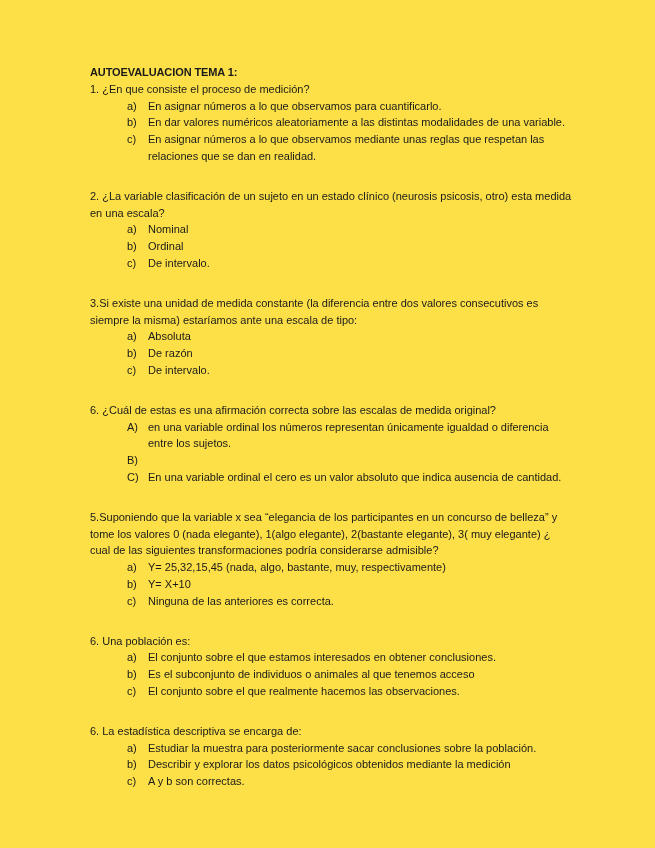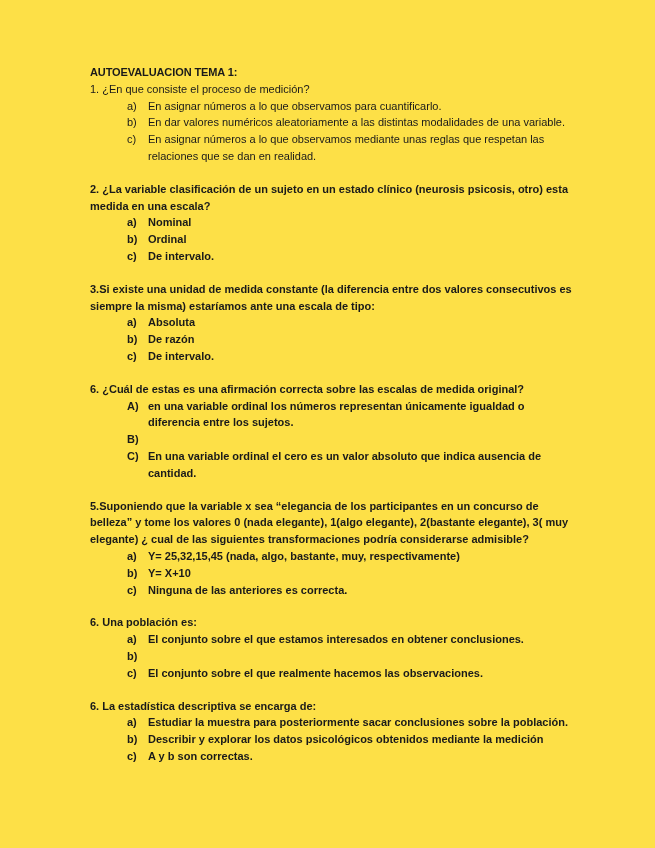--- a/index.html
+++ b/index.html
@@ -22,22 +22,21 @@
     position: absolute;
     left: 90px;
     top: 64px;
     width: 482px;
   }
   .doc-title {
     font-weight: 700;
     letter-spacing: -0.1px;
   }
   .question + .question {
-    margin-top: 16px;
-    font-weight: bold;
+    margin-top: 23px;
   }
   .q-text {
     white-space: pre-wrap;
   }
   .option {
     display: flex;
     padding-left: 37px;
   }
   .opt-letter {
     flex: none;
@@ -156,20 +155,21 @@
   <div class="question">
     <div class="q-text">6. Una población es:</div>
     <div class="options">
   <div class="option">
     <span class="opt-letter">a)</span>
     <span class="opt-text">El conjunto sobre el que estamos interesados en obtener conclusiones.</span>
   </div>
 
   <div class="option">
     <span class="opt-letter">b)</span>
+    <span class="opt-text">Es el subconjunto de individuos  o animales al que tenemos acceso</span>
   </div>
 
   <div class="option">
     <span class="opt-letter">c)</span>
     <span class="opt-text">El conjunto sobre el que realmente hacemos las observaciones.</span>
   </div>
 </div>
   </div>
 
   <div class="question">

